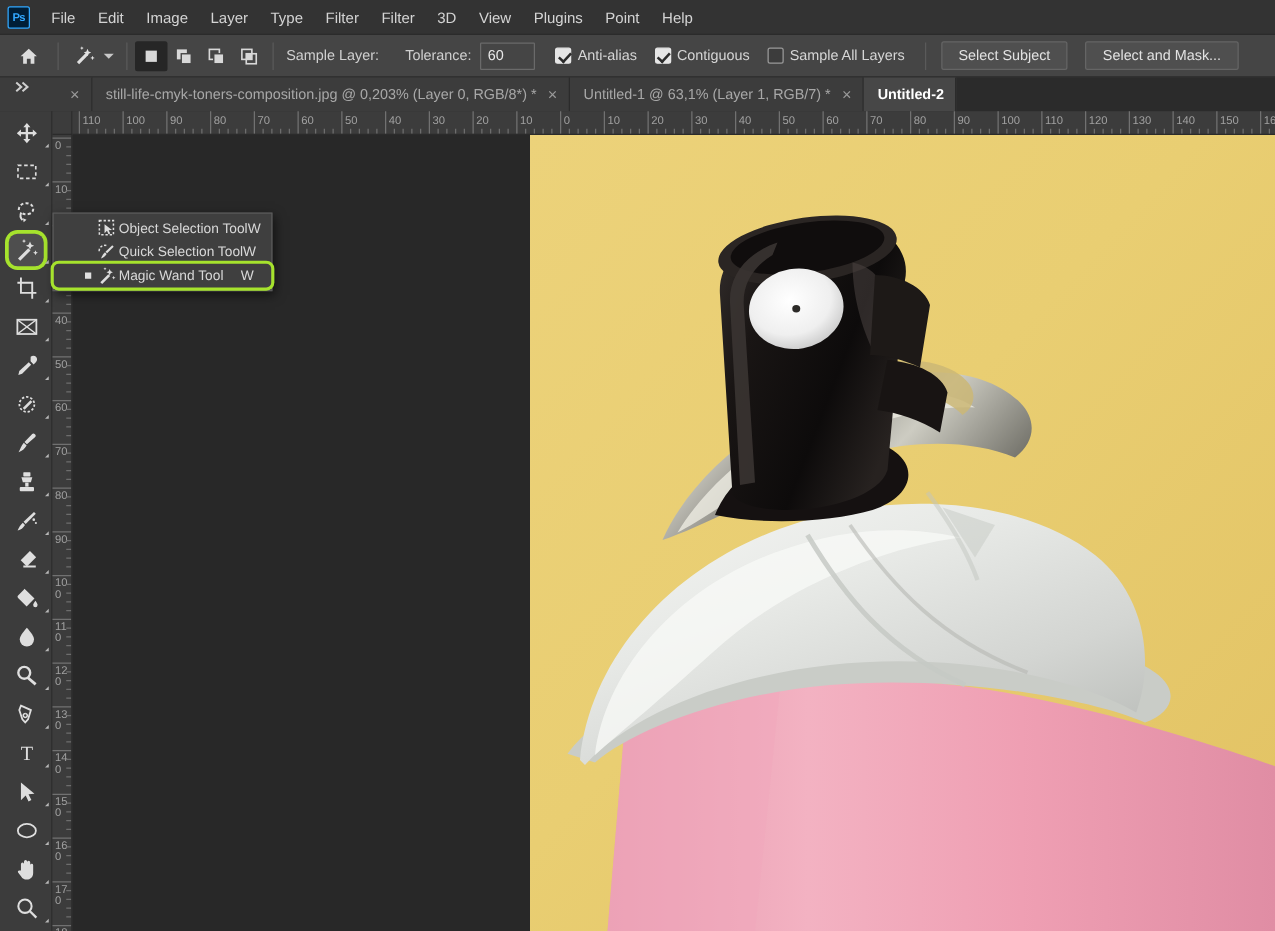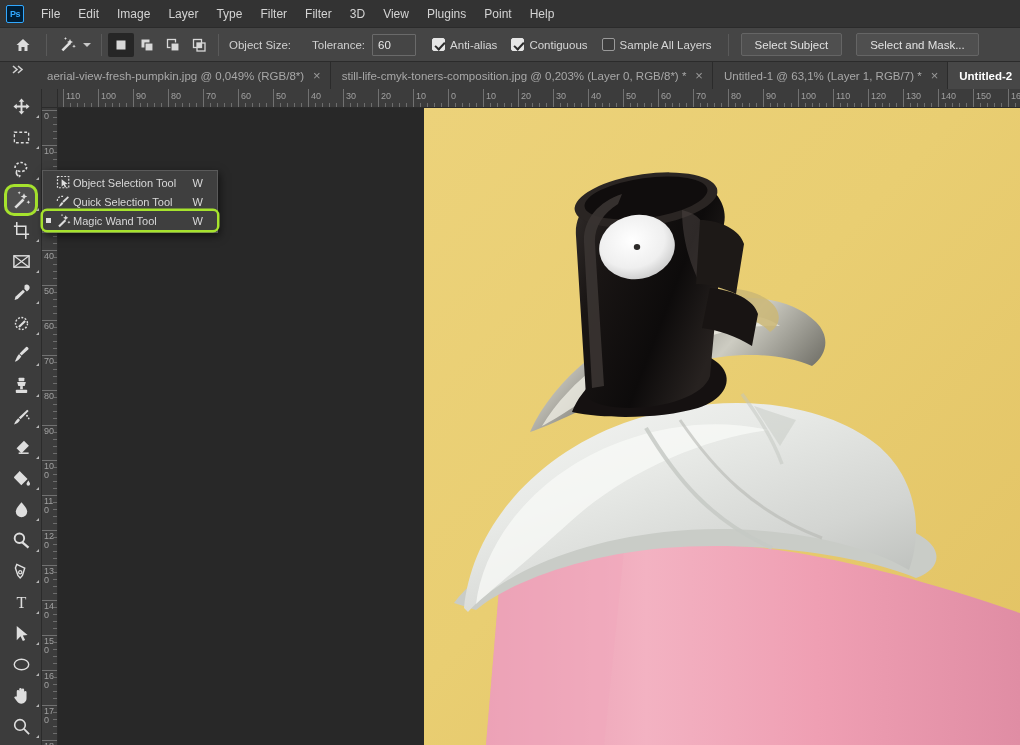--- a/index.html
+++ b/index.html
@@ -313,21 +313,21 @@
     z-index: 60;
     padding: 2px 0;
   }
   .fly-item {
     position: relative;
     height: 19px;
     display: flex; align-items: center;
     color: #d8d8d8;
     font-size: 11px;
     cursor: pointer;
-    padding-left: 0;
+    padding-left: 22px;
   }
   .fly-dot {
     width: 10px; flex: none;
     display: flex; align-items: center; justify-content: center;
   }
   .fly-dot span {
     width: 5px; height: 5px; background: #e0e0e0;
     display: inline-block;
   }
   .fly-ico {
@@ -412,21 +412,21 @@
           <svg width="16" height="16" viewBox="0 0 16 16">
             <rect x="2.5" y="2.5" width="8" height="8" fill="none" stroke="#d8d8d8" stroke-width="1.3"></rect>
             <rect x="6" y="6" width="8" height="8" fill="none" stroke="#d8d8d8" stroke-width="1.3"></rect>
             <rect x="6" y="6" width="4.5" height="4.5" fill="#d8d8d8"></rect>
           </svg>
         </div>
       </div>
 
     <div class="opt-sep"></div>
 
-    <span class="opt-label">Object Size:</span>
+    <span class="opt-label">Sample Layer:</span>
 
     <span class="opt-label" style="margin-left:14px;">Tolerance:</span>
     <input class="opt-input" type="text" value="60" style="">
 
     <div style="width:16px;flex:none;"></div>
 
     <div class="chk-wrap">
       <span class="chk checked"></span>
       <span class="chk-label">Anti-alias</span>
     </div>
@@ -450,21 +450,20 @@
 
   <div class="tabbar">
     <div class="tab-collapse">
       <svg width="13" height="11" viewBox="0 0 13 11">
         <path d="M1 1 L5 4.5 L1 8" stroke="#cfcfcf" stroke-width="1.6" fill="none"></path>
         <path d="M6 1 L10 4.5 L6 8" stroke="#cfcfcf" stroke-width="1.6" fill="none"></path>
       </svg>
     </div>
     <div id="tabs-container" style="display:flex;">
         <div class="tab">
-          <span>aerial-view-fresh-pumpkin.jpg @ 0,049% (RGB/8*)</span>
           <span class="tclose">×</span>
         </div>
         <div class="tab">
           <span>still-life-cmyk-toners-composition.jpg @ 0,203% (Layer 0, RGB/8*) *</span>
           <span class="tclose">×</span>
         </div>
         <div class="tab">
           <span>Untitled-1 @ 63,1% (Layer 1, RGB/7) *</span>
           <span class="tclose">×</span>
         </div>

